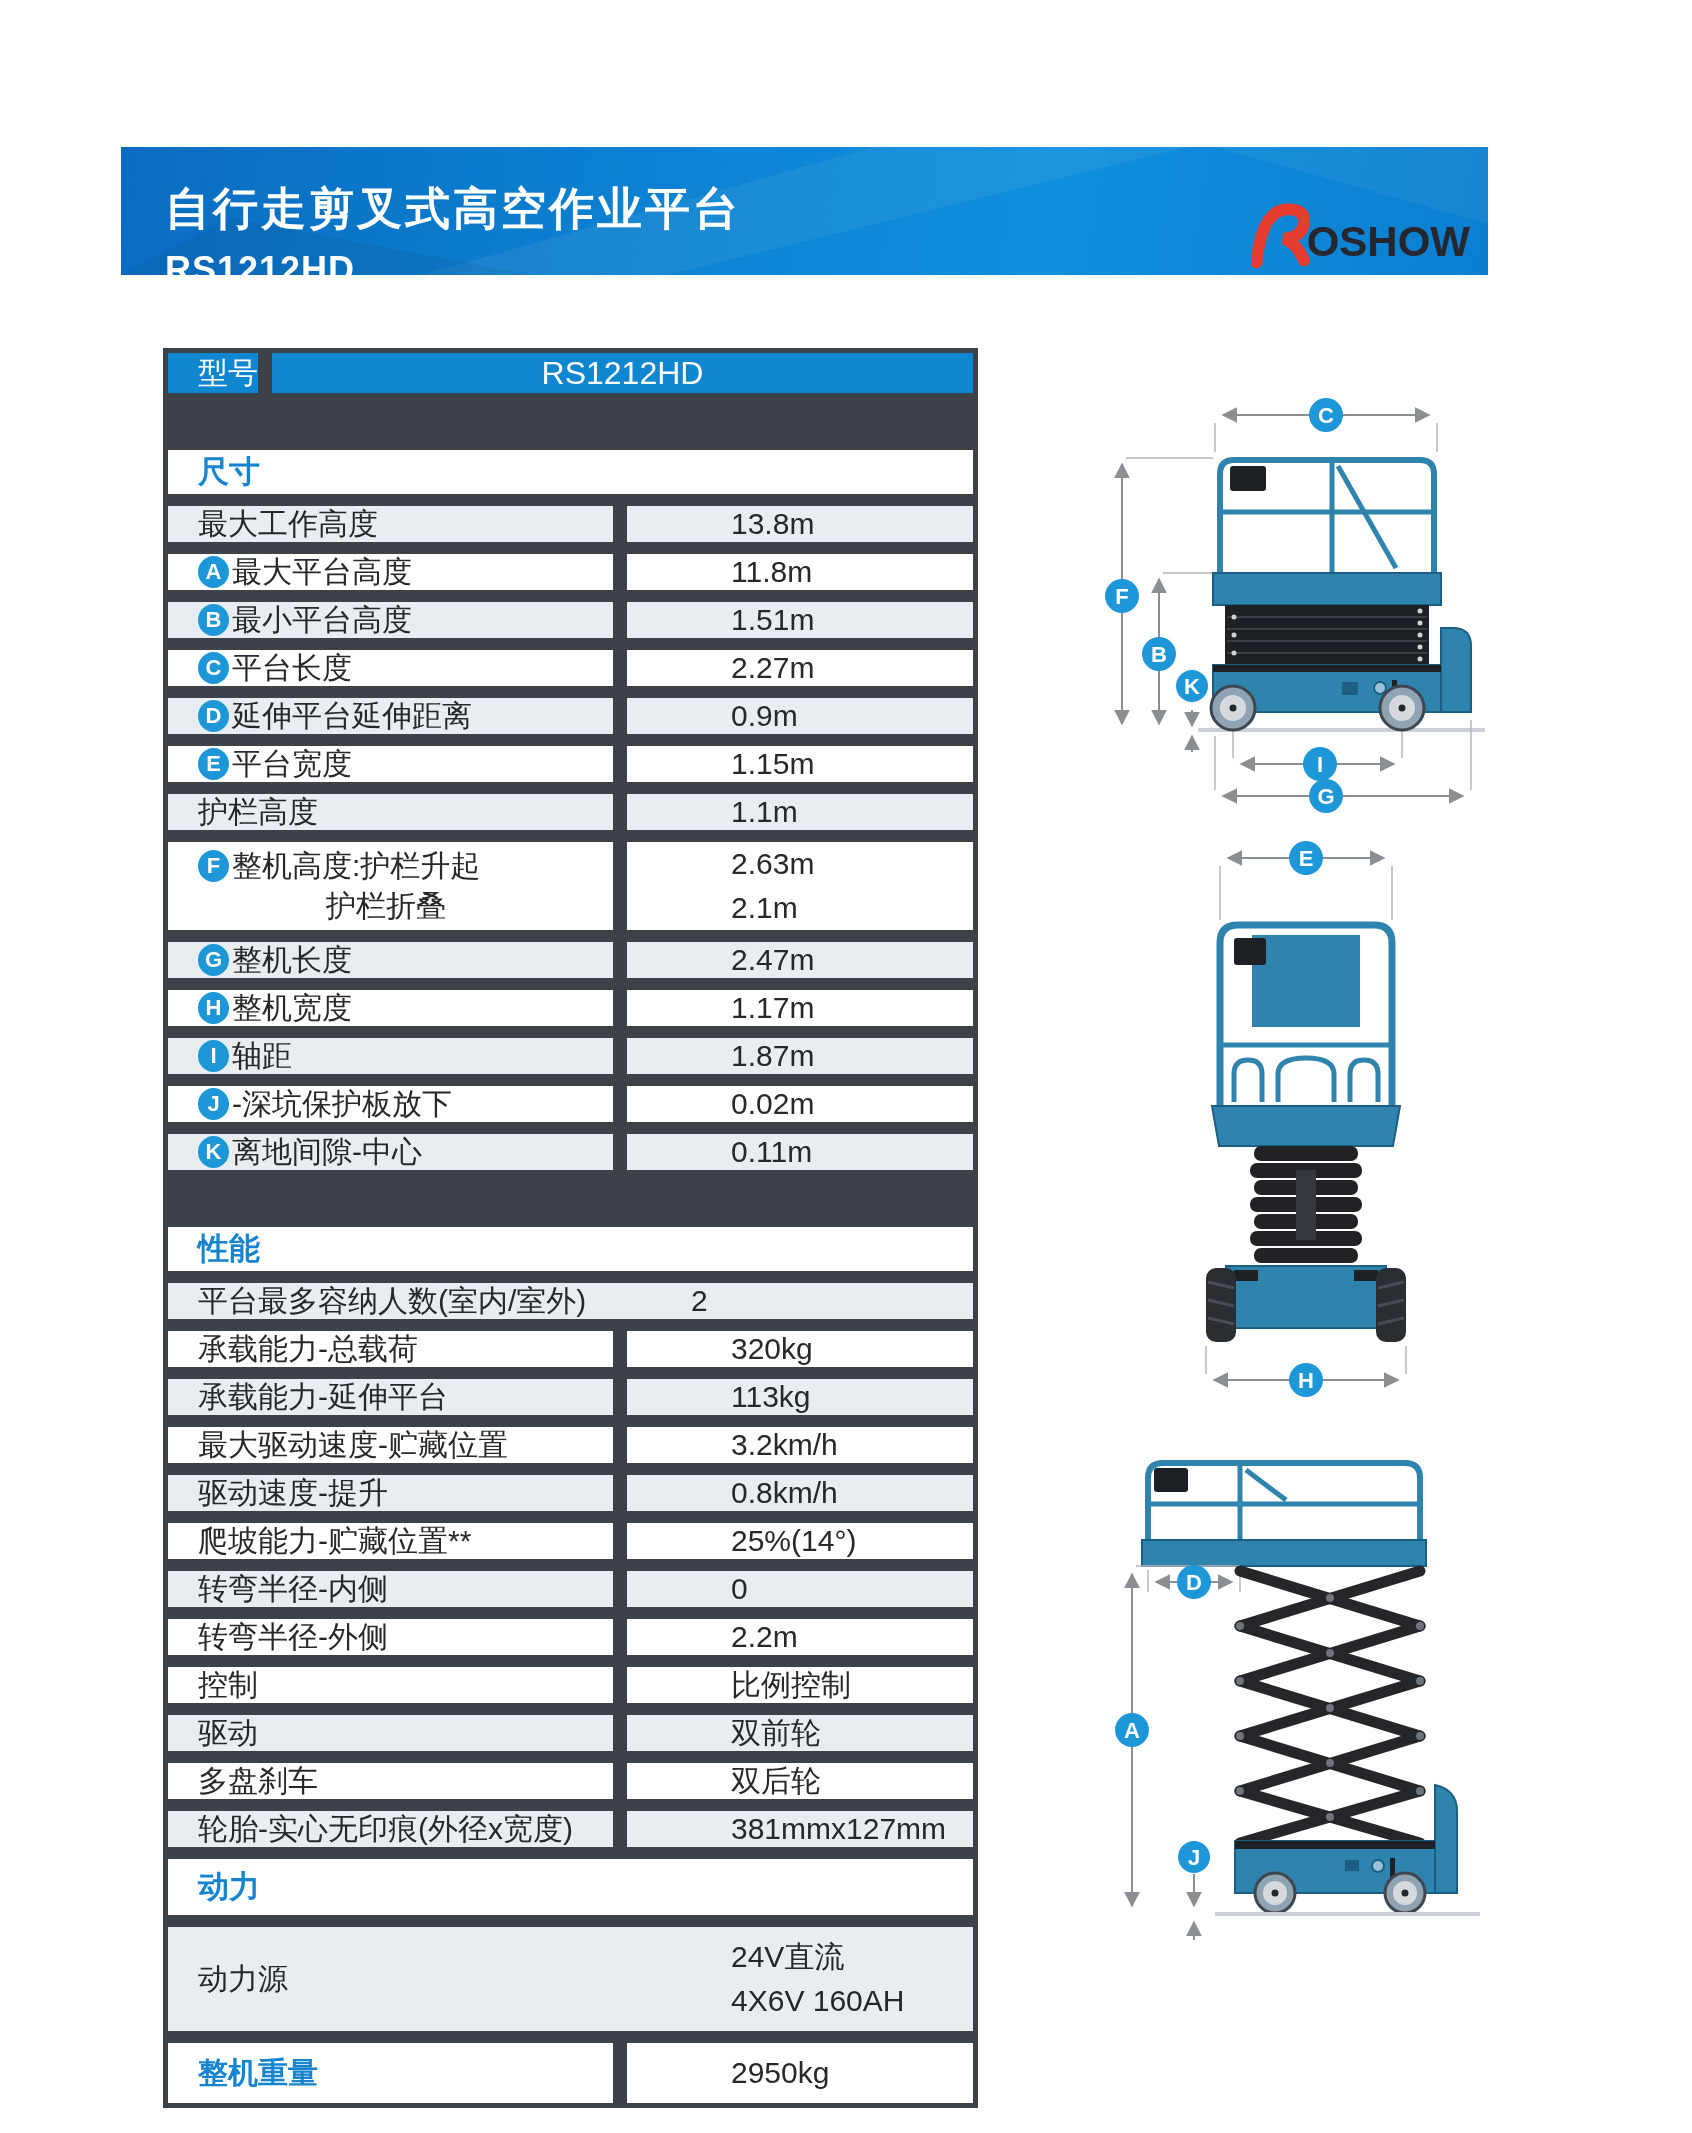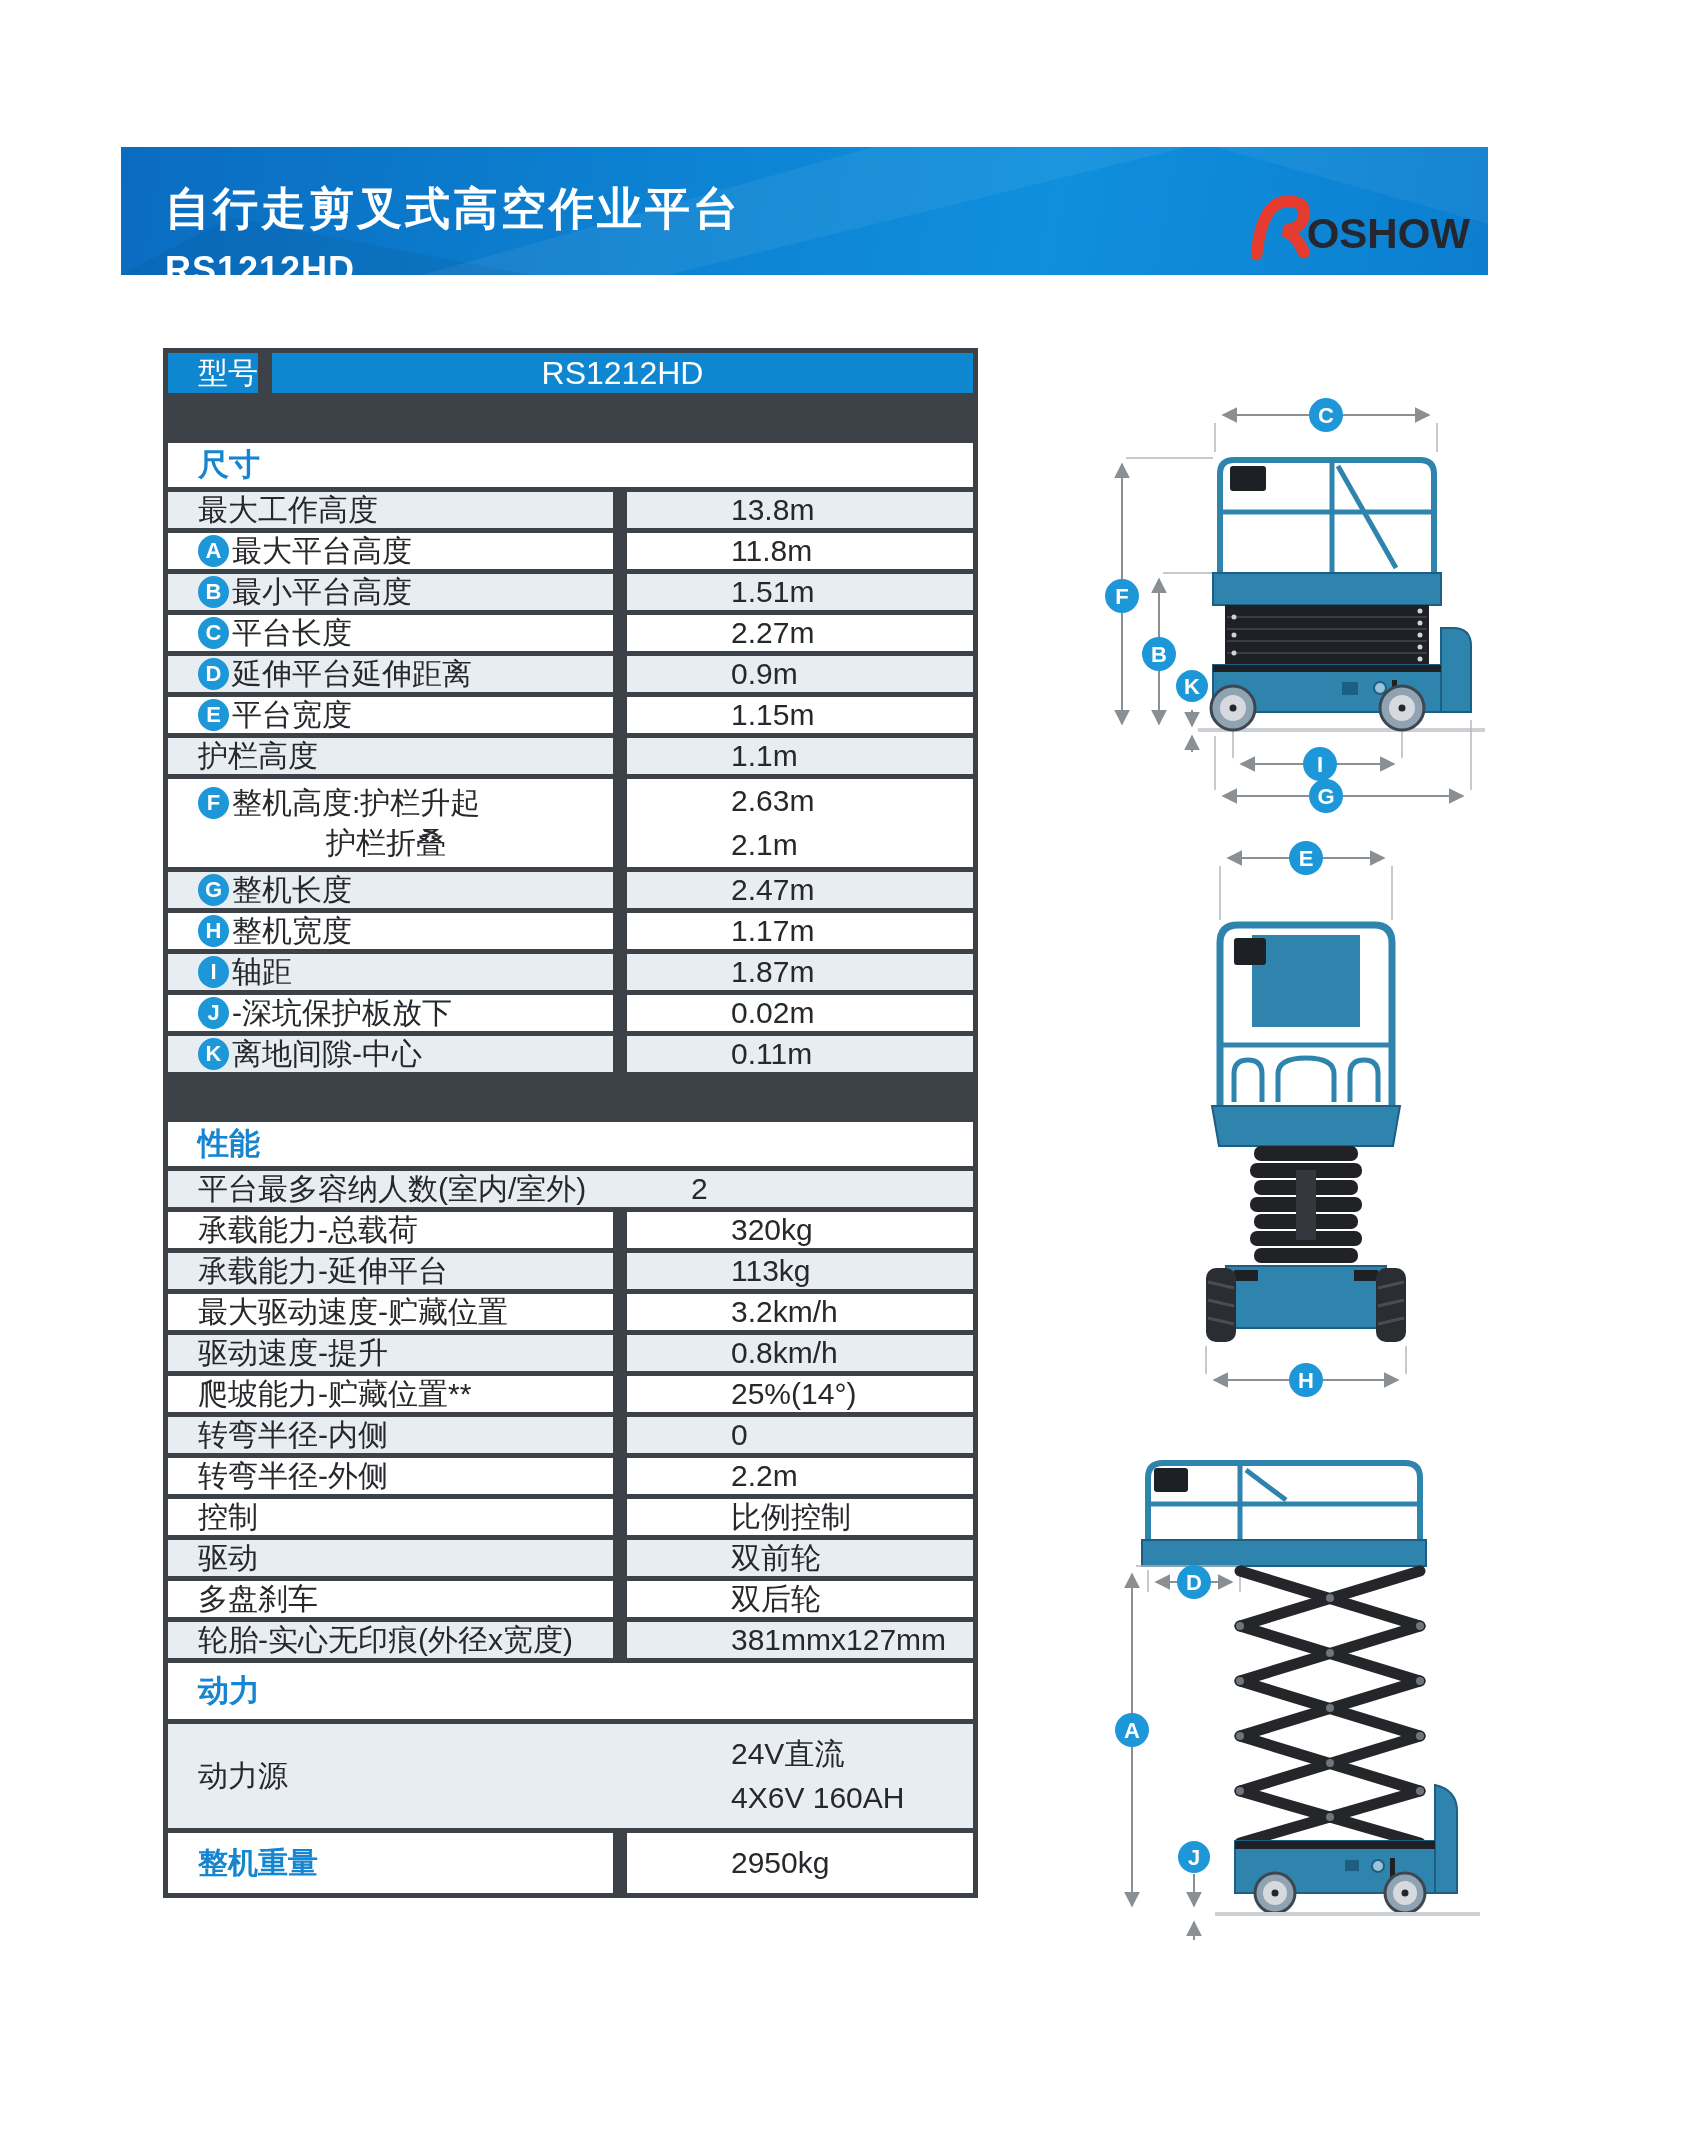--- a/index.html
+++ b/index.html
@@ -15,28 +15,28 @@
     overflow:hidden;color:#fff;
   }
   .facet1{position:absolute;inset:0;background:rgba(255,255,255,0.06);
     clip-path:polygon(55% 0,78% 0,40% 100%,22% 100%);}
   .facet2{position:absolute;inset:0;background:rgba(255,255,255,0.05);
     clip-path:polygon(80% 0,100% 0,100% 60%);}
   .facet3{position:absolute;inset:0;background:rgba(0,0,0,0.05);
     clip-path:polygon(0 100%,30% 100%,8% 55%);}
   .banner-title{position:absolute;left:44px;top:32px;font-size:45px;font-weight:bold;letter-spacing:3px;}
   .banner-model{position:absolute;left:44px;top:102px;font-size:36px;font-weight:bold;letter-spacing:1px;}
-  .logo{position:absolute;right:18px;top:44px;display:flex;align-items:flex-end;}
+  .logo{position:absolute;right:18px;top:52px;display:flex;align-items:flex-end;}
   .logo-mark{width:64px;height:72px;}
   .logo-text{font-size:42px;font-weight:bold;color:#26262e;letter-spacing:0px;line-height:1;margin-left:-8px;padding-bottom:8px;}
   
   .spec-table{
     position:absolute;left:163px;top:348px;width:815px;
     background:#3d4248;border:5px solid #3d4248;box-sizing:border-box;
-    display:flex;flex-direction:column;row-gap:5px;
+    display:flex;flex-direction:column;row-gap:12px;
   }
   .row{display:flex;align-items:stretch;background:#ffffff;}
   .row.shade{background:#e8edf2;}
   .row.header-row{background:#0f86d0;}
   .h-header{height:40px;}
   .h-section{height:44px;margin-top:45px;}
   .h-section-tall{height:56px;align-items:center;}
   .h-data{height:36px;}
   .h-f{height:88px;}
   .h-power{height:104px;align-items:center;}

